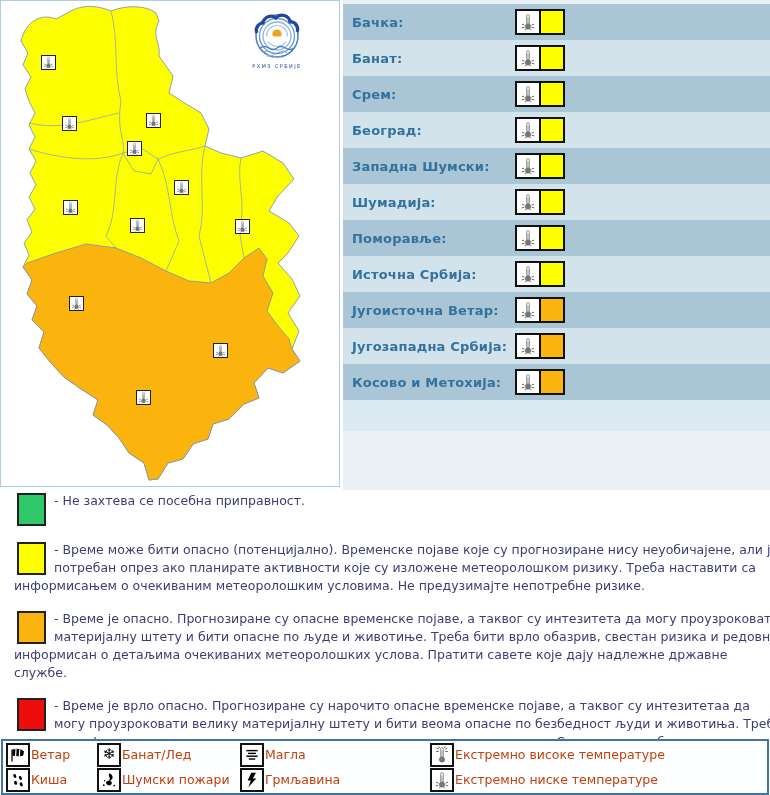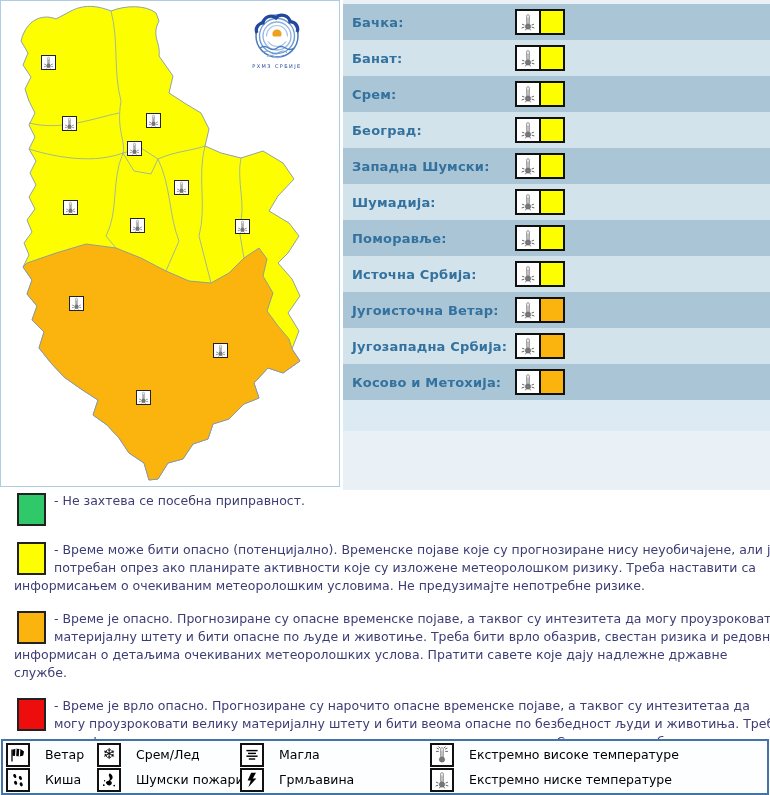--- a/index.html
+++ b/index.html
@@ -32,21 +32,21 @@
   .legend-item{font-size:12.5px;color:#3d3d75;line-height:18px;margin-bottom:15px;min-height:34px;}
   .legend-square{float:left;width:25px;height:29px;border:2px solid #222;
     margin:1px 8px 2px 3px;}
   
   .phenomena{position:absolute;left:1px;top:739px;width:764px;border:2px solid #4474a4;
     background:#fdfeff;display:grid;grid-template-columns:91px 143px 190px 1fr;padding:1px 0;}
   .phenom-cell{display:flex;align-items:center;height:25px;}
   .icon-box{width:20px;height:20px;border:2px solid #111;background:#fff;
     display:flex;align-items:center;justify-content:center;margin-left:3px;flex:none;box-sizing:content-box;}
   .icon-box .snow-glyph{font-size:15px;line-height:1;color:#000;}
-  .phenom-label{margin-left:15px;font-size:12.5px;color:#000000;white-space:nowrap;}
+  .phenom-label{margin-left:1px;font-size:12.5px;color:#c2410c;white-space:nowrap;}
 </style>
 </head>
 <body>
 
 <div class="map-panel">
   <svg class="map-svg" viewBox="0 0 338 485" width="338" height="485">
 
     <path id="zone-north" d="M20,40 C25,20 40,12 55,18 L70,10 C85,2 100,6 110,10 C125,4 145,4 155,12 L158,20
          C150,35 160,42 158,55 L172,75 L168,92 L185,103 L200,112 L208,128 L204,145
          L220,152 L240,157 L262,150 L282,162 L293,178 L277,195 L268,210 L288,222
@@ -527,21 +527,21 @@
           <path d="M7.5,2.6 L7,11.4" stroke="#fff" stroke-width="1.5"></path>
           <path d="M12.2,3 L11.7,11.8" stroke="#fff" stroke-width="1.5"></path>
         </svg>
       </span>
       <span class="phenom-label">Ветар</span>
     </div>
     <div class="phenom-cell">
       <span class="icon-box">
         <span class="snow-glyph">❄</span>
       </span>
-      <span class="phenom-label">Срем/Лед</span>
+      <span class="phenom-label">Банат/Лед</span>
     </div>
     <div class="phenom-cell">
       <span class="icon-box">
         <svg viewBox="0 0 20 20" width="16" height="16" stroke="#000" stroke-width="1.8" fill="none">
           <line x1="3" y1="4.5" x2="17" y2="4.5"></line>
           <line x1="5" y1="8" x2="15" y2="8"></line>
           <line x1="3" y1="11.5" x2="17" y2="11.5"></line>
           <line x1="6" y1="15" x2="14" y2="15"></line>
         </svg>
       </span>

